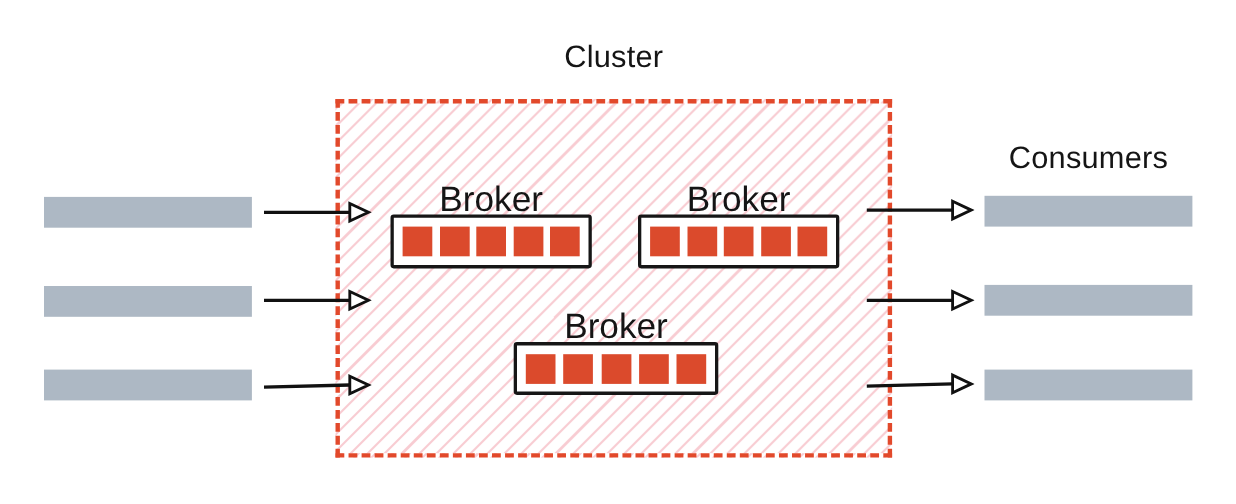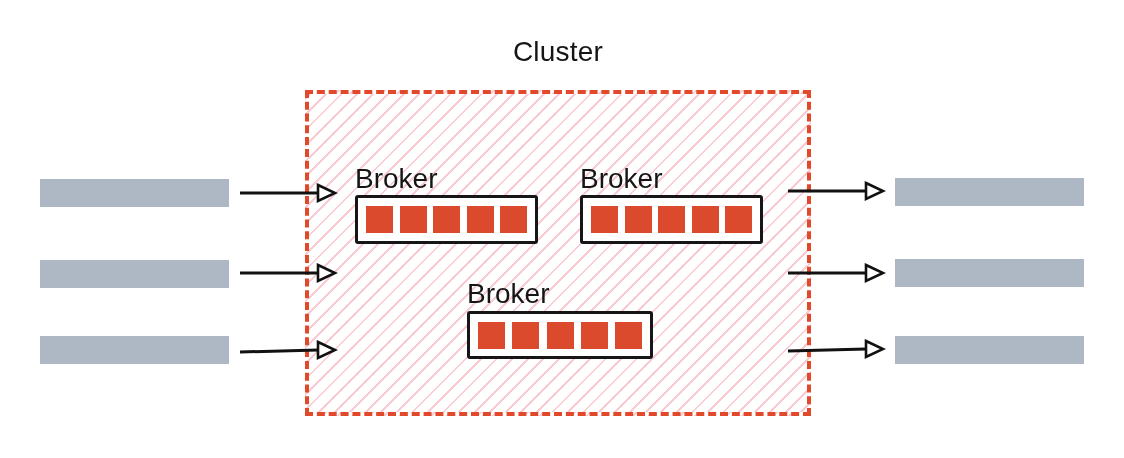--- a/index.html
+++ b/index.html
@@ -55,23 +55,24 @@
   }
   .p1 { left: 40px;  top: 179px; }
   .p2 { left: 40px;  top: 260px; }
   .p3 { left: 40px;  top: 336px; }
   .c1 { left: 895px; top: 178px; }
   .c2 { left: 895px; top: 259px; }
   .c3 { left: 895px; top: 336px; }
 
   .broker-label {
     position: absolute;
-    font-size: 28px;
+    font-size: 32px;
     font-weight: 500;
     color: #151515;
+    text-align: center;
     white-space: nowrap;
   }
   .bl1 { left: 355px; top: 163px; width: 183px; }
   .bl2 { left: 580px; top: 163px; width: 183px; }
   .bl3 { left: 467px; top: 278px; width: 186px; }
 
   .broker-box {
     position: absolute;
     box-sizing: border-box;
     background: #ffffff;
@@ -106,20 +107,21 @@
 </style>
 </head>
 <body>
 
 <div class="canvas">
 
   <div class="label cluster-title">Cluster</div>
 
   <div class="cluster-box"></div>
 
+  <div class="label side-label-consumers">Consumers</div>
 
   <div class="bar p1"></div>
   <div class="bar p2"></div>
   <div class="bar p3"></div>
 
   <div class="bar c1"></div>
   <div class="bar c2"></div>
   <div class="bar c3"></div>
 
   <div class="broker-label bl1">Broker</div>

